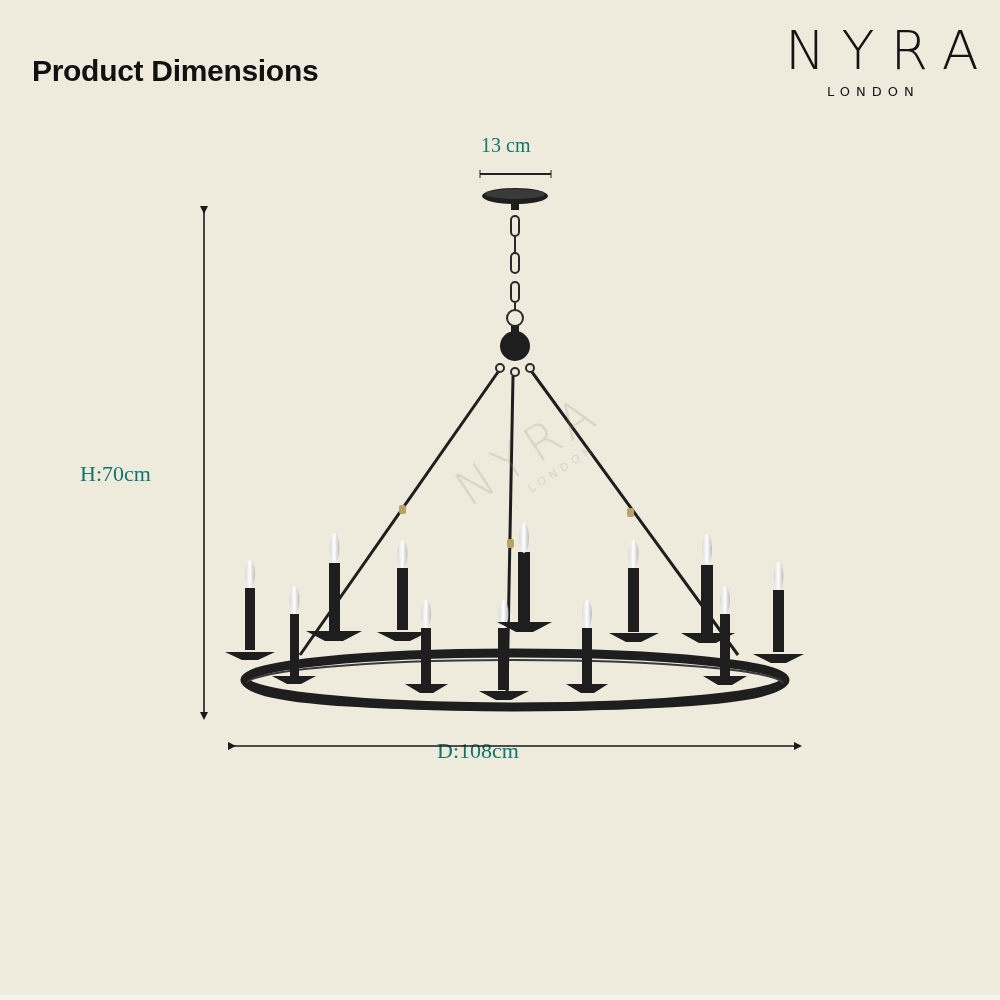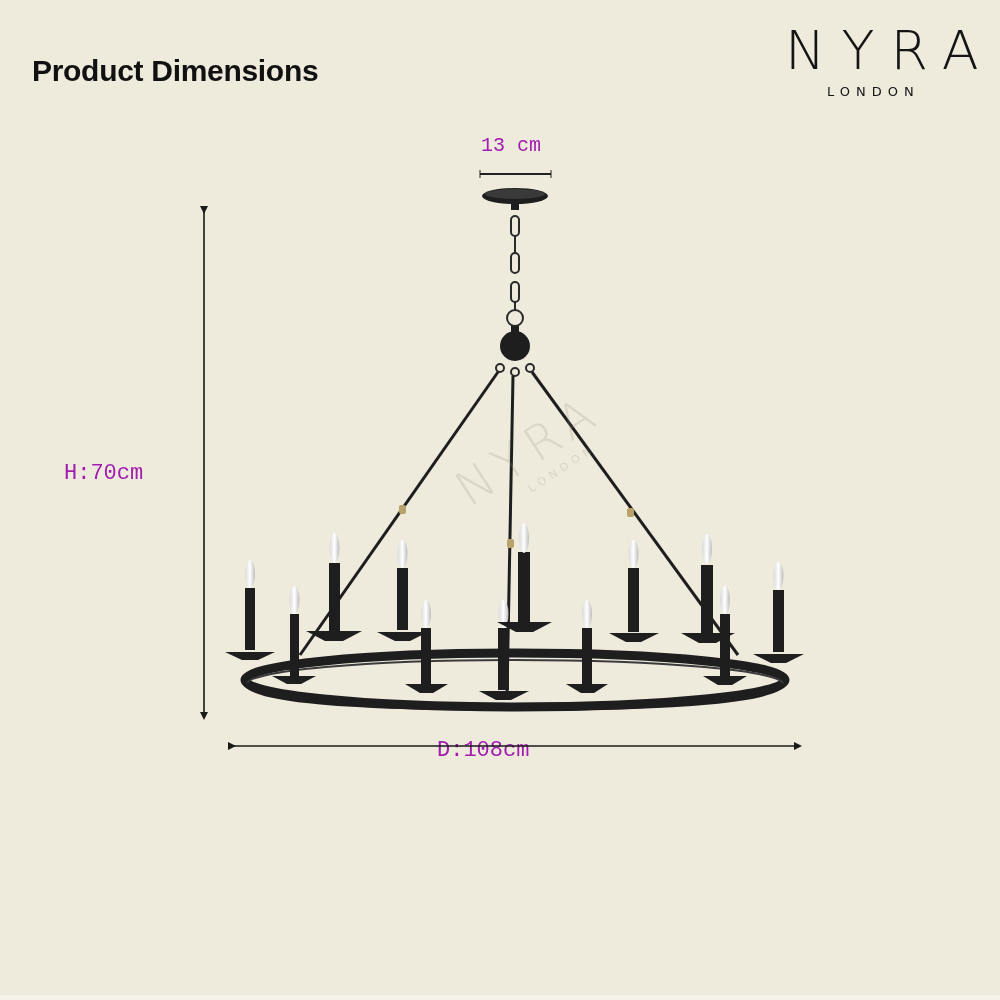--- a/index.html
+++ b/index.html
@@ -19,24 +19,24 @@
   .brand-name {
     font-family:"DejaVu Sans", sans-serif; font-weight:200;
     font-size:54px; letter-spacing:16px; color:#141414; line-height:58px;
     display:block; margin-left:10px;
   }
   .brand-sub {
     font-family:"DejaVu Sans", sans-serif; font-size:13px;
     letter-spacing:6px; color:#141414; display:block; margin-top:4px; margin-left:52px; text-align:left;
   }
   .dim-label {
-    position:absolute; font-family:Liberation Mono, monospace; font-size:22px; color:#a21caf;
+    position:absolute; font-family:Liberation Serif, serif; font-size:22px; color:#0f766e;
   }
   .dim-top { left:481px; top:134px; font-size:20px; }
-  .dim-h { left:64px; top:461px; }
+  .dim-h { left:80px; top:461px; }
   .dim-d { left:437px; top:738px; }
   svg.art { position:absolute; left:0; top:0; }
   .watermark {
     position:absolute; left:445px; top:470px;
     transform:rotate(-33deg); transform-origin:left top;
     color:rgba(150,140,120,0.22); pointer-events:none;
   }
   .wm-name { font-family:"DejaVu Sans", sans-serif; font-weight:200; font-size:48px; letter-spacing:8px; display:block; }
   .wm-sub { font-family:"DejaVu Sans", sans-serif; font-size:11px; letter-spacing:5px; display:block; margin-left:60px; }
 </style>

